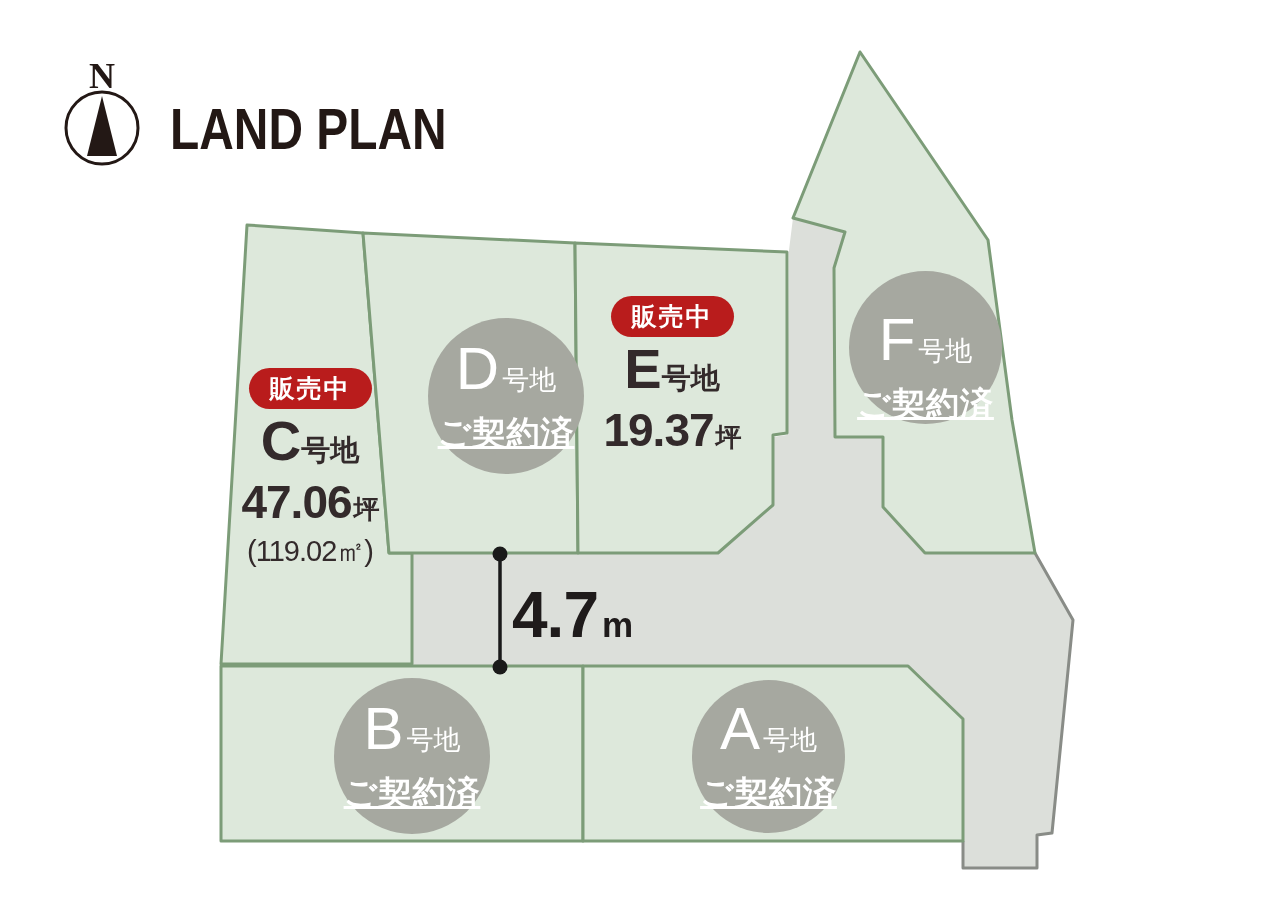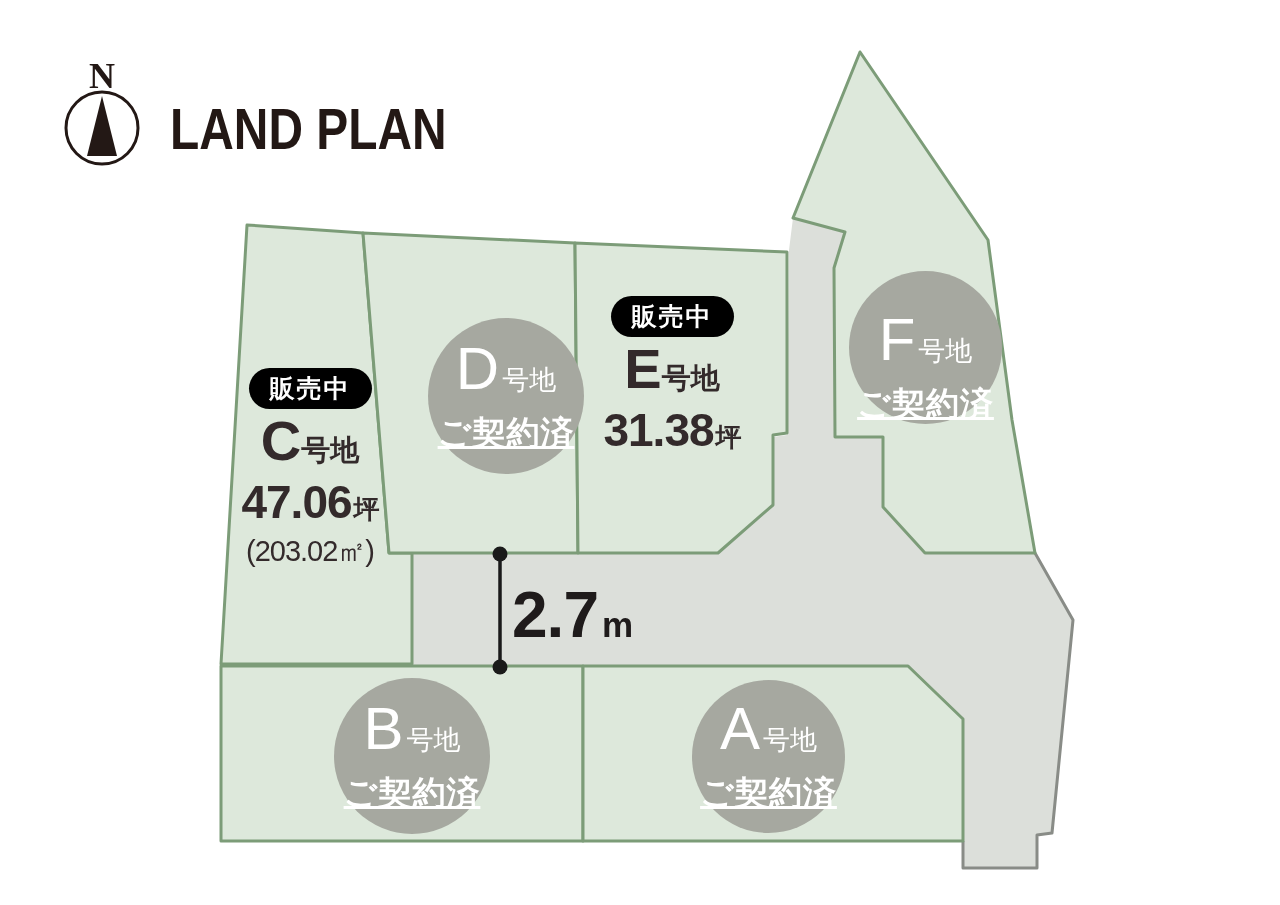--- a/index.html
+++ b/index.html
@@ -14,21 +14,21 @@
     font-size:57px;font-weight:700;color:#231815;
     letter-spacing:0px;white-space:nowrap;
     transform:scaleX(0.84);transform-origin:left top;
   }
 
   
   .sale-block{position:absolute;text-align:center;color:#332a2b;}
   .sale-block.c{left:226px;top:368px;width:168px;}
   .sale-block.e{left:588px;top:296px;width:168px;}
   .badge{
-    display:inline-block;background:#000000;color:#ffffff;
+    display:inline-block;background:#b91c1c;color:#ffffff;
     font-size:25px;font-weight:700;letter-spacing:2px;
     line-height:41px;height:41px;padding:0 21px;border-radius:22px;
   }
   .lot-name{margin-top:6px;line-height:51px;white-space:nowrap;}
   .lot-name .letter{font-size:56px;font-weight:600;}
   .lot-name .suffix{font-size:29px;font-weight:700;}
   .tsubo-line{line-height:44px;white-space:nowrap;letter-spacing:-1px;}
   .tsubo-line .value{font-size:46px;font-weight:700;}
   .tsubo-line .unit{font-size:26px;font-weight:700;margin-left:2px;}
   .sqm-line{font-size:29px;font-weight:400;line-height:33px;letter-spacing:-1px;white-space:nowrap;}
@@ -92,32 +92,32 @@
   <div class="sale-block c">
     <div>
       <span class="badge">販売中</span>
     </div>
     <div class="lot-name">
       <span class="letter">C</span><span class="suffix">号地</span>
     </div>
     <div class="tsubo-line">
       <span class="value">47.06</span><span class="unit">坪</span>
     </div>
-    <div class="sqm-line">(203.02㎡)</div>
+    <div class="sqm-line">(119.02㎡)</div>
   </div>
 
   <div class="sale-block e">
     <div>
       <span class="badge">販売中</span>
     </div>
     <div class="lot-name">
       <span class="letter">E</span><span class="suffix">号地</span>
     </div>
     <div class="tsubo-line">
-      <span class="value">31.38</span><span class="unit">坪</span>
+      <span class="value">19.37</span><span class="unit">坪</span>
     </div>
   </div>
 
   <div class="sold-circle d">
     <div class="line1">
       <span class="letter">D</span><span class="suffix">号地</span>
     </div>
     <div class="line2">ご契約済</div>
   </div>
 
@@ -136,17 +136,17 @@
   </div>
 
   <div class="sold-circle a">
     <div class="line1">
       <span class="letter">A</span><span class="suffix">号地</span>
     </div>
     <div class="line2">ご契約済</div>
   </div>
 
   <div class="dim-label">
-    <span class="value">2.7</span>
+    <span class="value">4.7</span>
     <span class="unit">m</span>
   </div>
 
 </div>
 
 </body></html>

